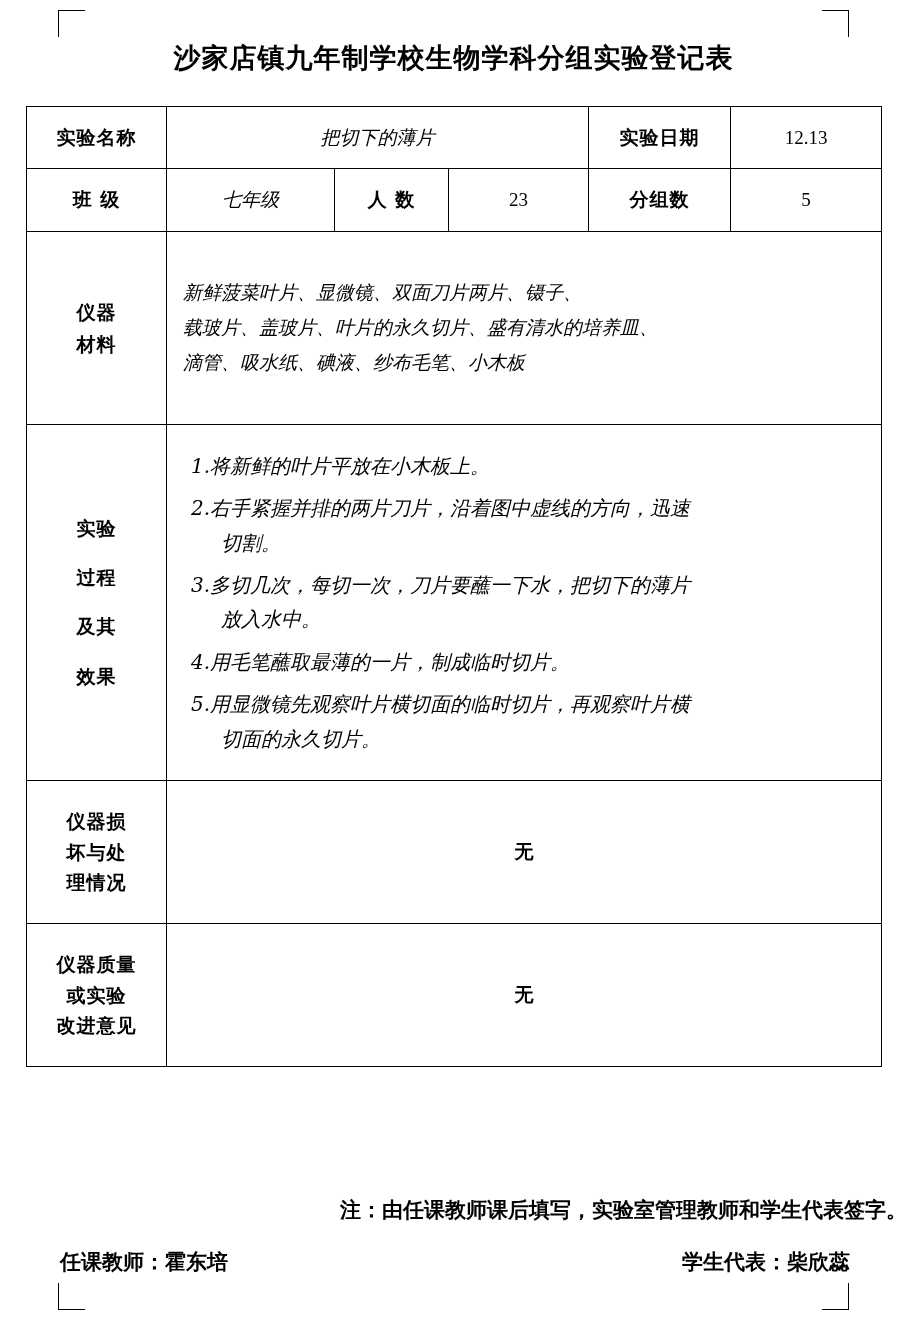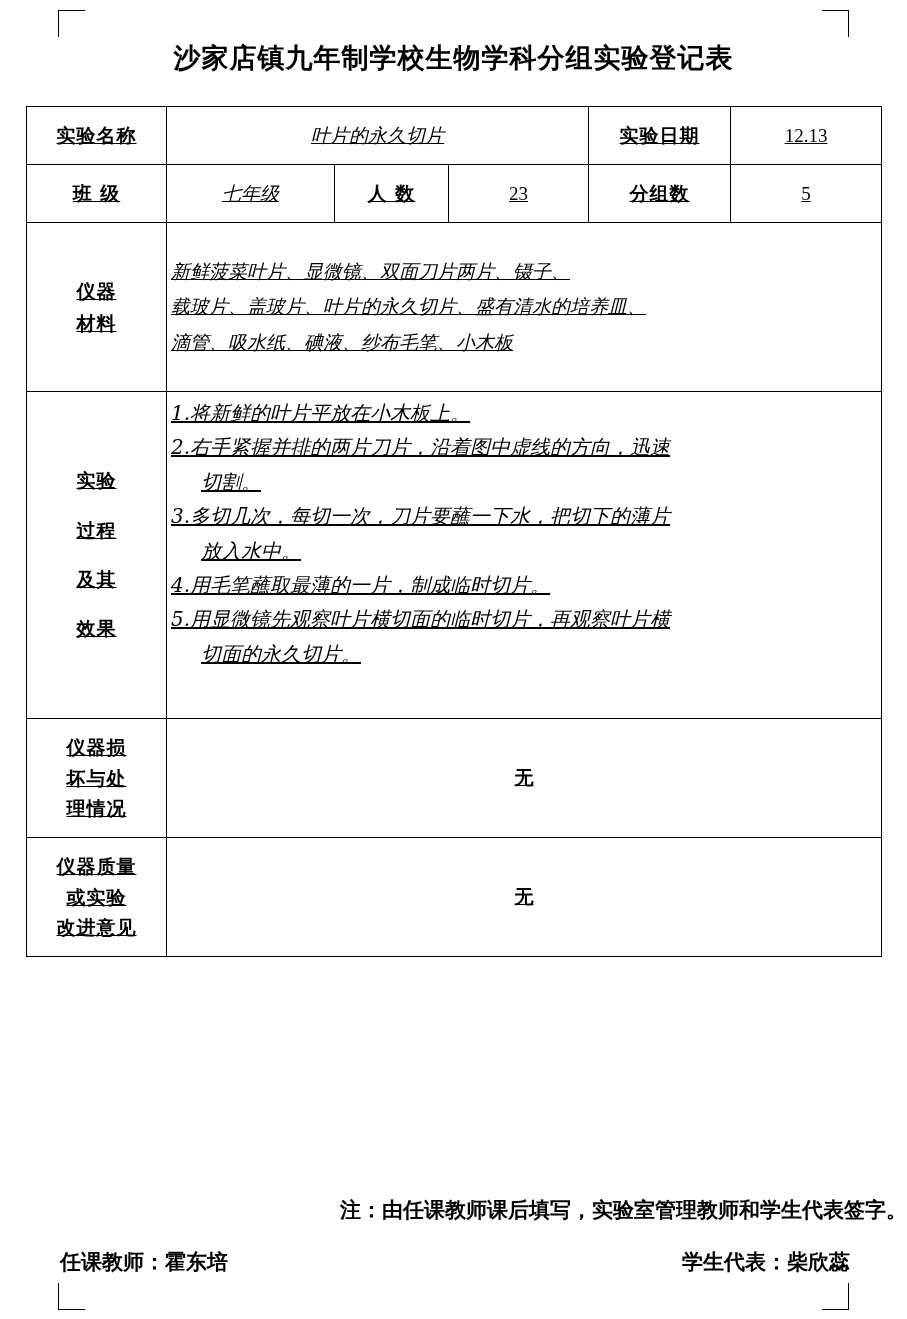--- a/index.html
+++ b/index.html
@@ -46,24 +46,23 @@
   table.main {
     position: absolute;
     left: 26px;
     top: 106px;
     width: 855px;
     border-collapse: collapse;
     table-layout: fixed;
   }
   table.main td {
     border: 1.6px solid #000;
-    padding: 4px;
+    padding: 16px;
     vertical-align: middle;
     font-size: 19px;
-    text-decoration: underline;
   }
   .lbl {
     text-align: center;
     font-weight: bold;
     font-size: 20px;
     line-height: 1.55;
     letter-spacing: 1px;
     font-family: "DejaVu Serif", "Liberation Serif", serif;
   }
   .lbl-row {
@@ -94,21 +93,21 @@
   .proc-list {
     margin: 0;
     padding: 0;
     list-style: none;
   }
   .proc-list li {
     font-size: 20px;
     line-height: 1.72;
     font-family: "DejaVu Serif", "Liberation Serif", serif;
     font-style: italic;
-    margin: 0;
+    margin: 8px;
   }
   .proc-list li .cont {
     display: block;
     padding-left: 30px;
   }
   .centered-note {
     text-align: center;
     font-size: 21px;
     font-weight: bold;
     font-family: "DejaVu Serif", "Liberation Serif", serif;
@@ -164,21 +163,21 @@
       <col style="width:140px">
       <col style="width:168px">
       <col style="width:114px">
       <col style="width:140px">
       <col style="width:142px">
       <col style="width:151px">
     </colgroup>
     <tbody>
       <tr class="lbl-row">
         <td class="lbl">实验名称</td>
-        <td class="val hand" colspan="3">叶片的永久切片</td>
+        <td class="val hand" colspan="3">把切下的薄片</td>
         <td class="lbl">实验日期</td>
         <td class="val">12.13</td>
       </tr>
       <tr class="lbl-row">
         <td class="lbl">班 级</td>
         <td class="val hand">七年级</td>
         <td class="lbl">人 数</td>
         <td class="val">23</td>
         <td class="lbl">分组数</td>
         <td class="val">5</td>

